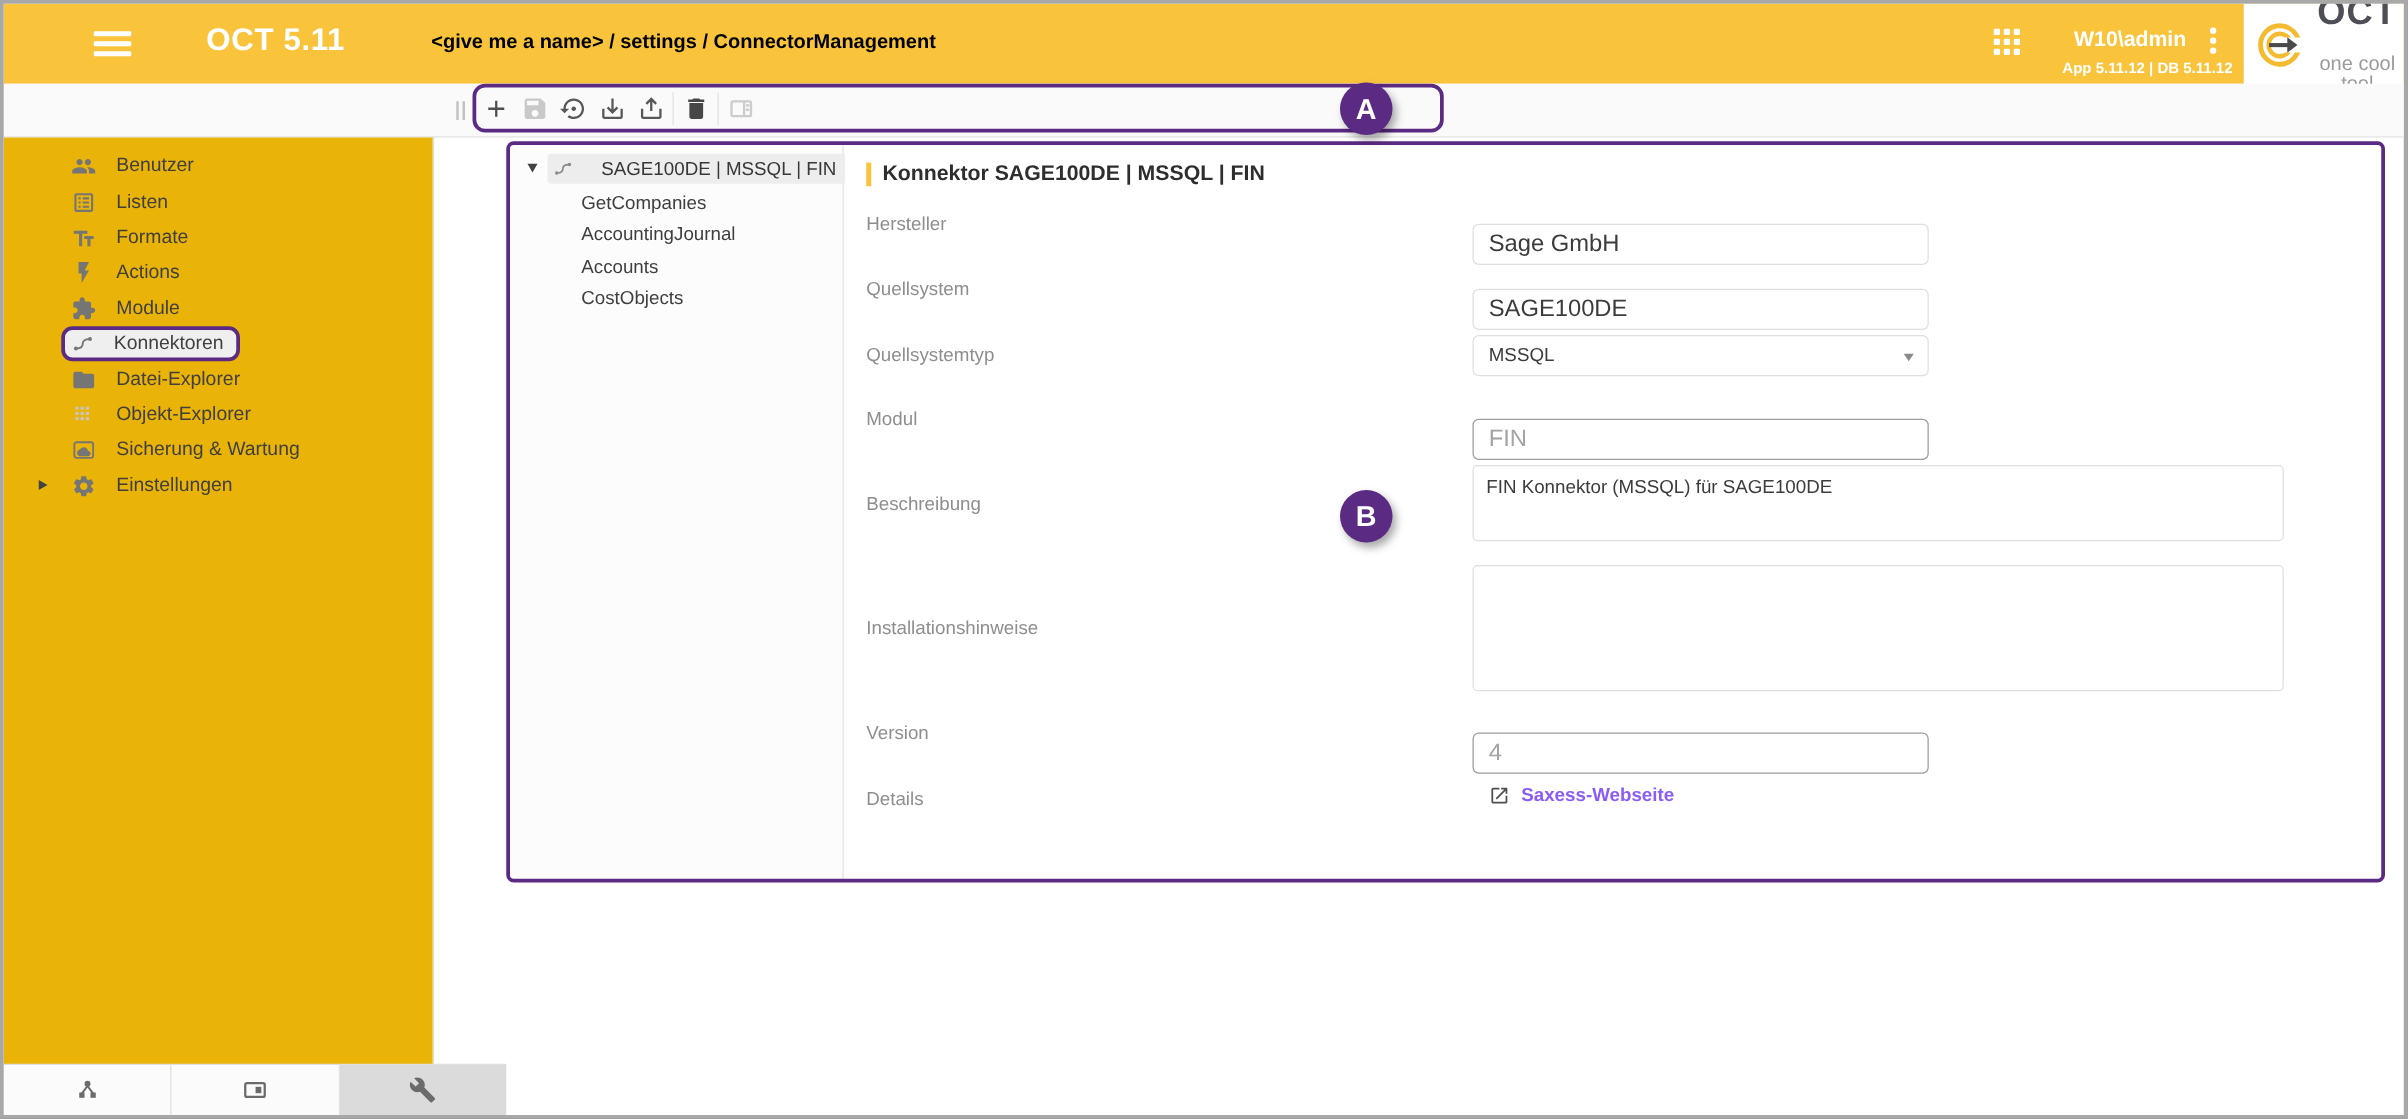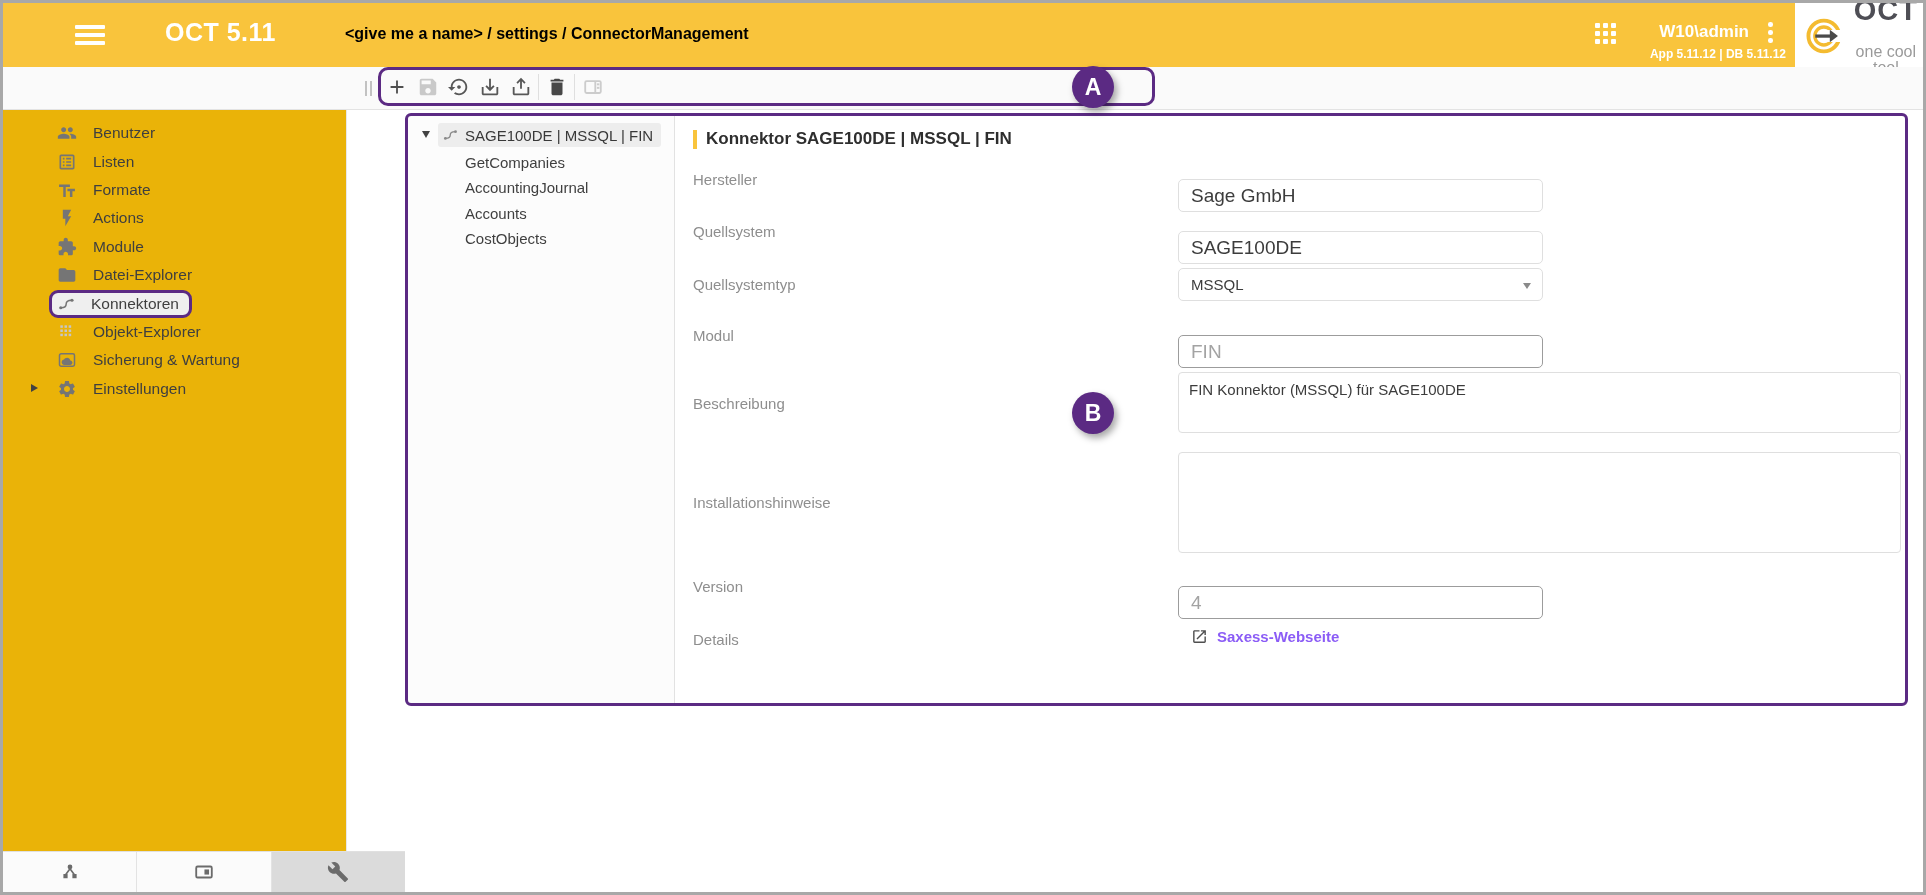--- a/index.html
+++ b/index.html
@@ -53,37 +53,37 @@
   .side-footer{position:absolute;left:0;bottom:0;width:402px;height:41px;border-top:1px solid #E0E0E0;display:flex;}
   .foot-tab{flex:1;display:grid;place-items:center;cursor:pointer;border-right:1px solid #E3E3E3;background:#FBFBFB;}
   .foot-tab:last-child{border-right:none;}
   .foot-tab.selected{background:#DBDBDB;}
 
   
   .content-box{position:absolute;left:405px;top:113px;width:1497px;height:587px;background:#FFF;z-index:10;}
   .tree-pane{position:absolute;left:0;top:0;bottom:0;width:267px;background:#FCFCFC;border-right:1px solid #E2E2E2;}
   .tree-root-row{position:absolute;left:0;top:6px;height:26px;width:100%;}
   .tree-caret{position:absolute;left:14px;top:9px;width:0;height:0;border-top:7px solid #424242;border-left:4.5px solid transparent;border-right:4.5px solid transparent;cursor:pointer;}
-  .tree-root-pill{position:absolute;left:30px;top:1px;height:24px;display:inline-flex;align-items:center;background:#EDEDED;border-radius:3px;padding:0 8px 0 4px;cursor:pointer;}
+  .tree-root-pill{position:absolute;left:30px;top:1px;height:24px;display:inline-flex;align-items:center;background:#EDEDED;border-radius:3px;padding:0 8px 0 4px;cursor:pointer;gap:16px;}
   .tree-root-pill .lbl{margin-left:5px;font-size:15px;color:#383838;white-space:nowrap;}
   .tree-children{position:absolute;left:0;top:34px;margin:0;padding:0;list-style:none;width:100%;}
   .tree-children li{height:25.4px;line-height:25.4px;padding-left:57px;font-size:15px;color:#3F3F3F;cursor:pointer;white-space:nowrap;}
 
   
   .form-pane{position:absolute;left:268px;top:0;right:0;bottom:0;background:#FFF;}
   .form-title-row{position:absolute;left:17px;top:10px;height:26px;display:flex;align-items:center;}
   .title-accent{width:4px;height:19px;background:#F9C43C;margin-right:9px;}
   .form-title{font-size:17px;font-weight:bold;color:#2E2E2E;white-space:nowrap;}
   .frow{position:absolute;left:0;right:0;height:33px;}
   .frow .flabel{position:absolute;left:17px;top:0;height:33px;display:flex;align-items:center;font-size:15px;color:#8E8E8E;white-space:nowrap;}
   .ctl{position:absolute;left:502px;top:16px;width:365px;height:33px;border:1px solid #DFDFDF;border-radius:5px;background:#FFF;font-size:19px;color:#3C3C3C;padding:0 12px;outline:none;}
   .ctl.muted{border-color:#9C9C9C;color:#A3A3A3;}
   .selectbox{display:flex;align-items:center;cursor:pointer;position:absolute;left:502px;top:0;width:365px;height:33px;border:1px solid #DFDFDF;border-radius:5px;background:#FFF;font-size:15px;color:#3C3C3C;padding:0 12px;}
   .sel-caret{position:absolute;right:11px;top:14px;width:0;height:0;border-top:6px solid #8A8A8A;border-left:4.5px solid transparent;border-right:4.5px solid transparent;}
-  .tarea{position:absolute;left:502px;width:723px;border:1px solid #DFDFDF;border-radius:4px;background:#FFF;font-size:15px;color:#3C3C3C;padding:8px 10px;resize:none;outline:none;}
+  .tarea{position:absolute;left:502px;width:649px;border:1px solid #DFDFDF;border-radius:4px;background:#FFF;font-size:15px;color:#3C3C3C;padding:8px 10px;resize:none;outline:none;}
   .flabel-abs{position:absolute;left:17px;font-size:15px;color:#8E8E8E;}
   .details-link{position:absolute;left:515px;top:0;display:flex;align-items:center;gap:9px;cursor:pointer;}
   .details-link .lbl{font-size:15px;font-weight:bold;color:#8b5cf6;}
 </style>
 </head>
 <body>
 
 <div class="frame">
 <div class="page">
 
@@ -208,36 +208,36 @@
         <span class="lbl">Actions</span>
       </div>
 
       <div class="side-item">
         <svg width="20" height="20" viewBox="0 0 24 24">
               <path fill="#757575" d="M20.5 11H19V7c0-1.1-.9-2-2-2h-4V3.5C13 2.12 11.88 1 10.5 1S8 2.12 8 3.5V5H4c-1.1 0-1.99.9-1.99 2v3.8H3.5c1.49 0 2.7 1.21 2.7 2.7s-1.21 2.7-2.7 2.7H2V20c0 1.1.9 2 2 2h3.8v-1.5c0-1.49 1.21-2.7 2.7-2.7 1.49 0 2.7 1.21 2.7 2.7V22H17c1.1 0 2-.9 2-2v-4h1.5c1.38 0 2.5-1.12 2.5-2.5S21.88 11 20.5 11z"></path>
             </svg>
         <span class="lbl">Module</span>
       </div>
 
-      <div class="side-item">
-        <svg width="20" height="20" viewBox="0 0 24 24">
-              <path fill="#757575" d="M10 4H4c-1.1 0-1.99.9-1.99 2L2 18c0 1.1.9 2 2 2h16c1.1 0 2-.9 2-2V8c0-1.1-.9-2-2-2h-8l-2-2z"></path>
-            </svg>
-        <span class="lbl">Datei-Explorer</span>
-      </div>
-
       <div class="side-item annotated">
         <span class="k-pill">
           <svg width="20" height="20" viewBox="0 0 24 24">
             <path d="M5 16.5c4 0 6-1.5 6-4.5s2.5-4.5 6.5-4.5" fill="none" stroke="#757575" stroke-width="1.8" stroke-linecap="round"></path>
             <circle cx="4.5" cy="16.5" r="1.9" fill="#757575"></circle>
                 <circle cx="18" cy="7.5" r="1.9" fill="#757575"></circle>
           </svg>
           <span class="lbl">Konnektoren</span>
         </span>
+      </div>
+
+      <div class="side-item">
+        <svg width="20" height="20" viewBox="0 0 24 24">
+              <path fill="#757575" d="M10 4H4c-1.1 0-1.99.9-1.99 2L2 18c0 1.1.9 2 2 2h16c1.1 0 2-.9 2-2V8c0-1.1-.9-2-2-2h-8l-2-2z"></path>
+            </svg>
+        <span class="lbl">Datei-Explorer</span>
       </div>
 
       <div class="side-item">
         <svg width="20" height="20" viewBox="0 0 24 24">
           <g fill="#C6C6C6">
             <rect x="4" y="4" width="3" height="3"></rect>
                 <rect x="9" y="4" width="3" height="3"></rect>
                 <rect x="14" y="4" width="3" height="3"></rect>
             <rect x="4" y="9" width="3" height="3"></rect>
                 <rect x="9" y="9" width="3" height="3"></rect>

